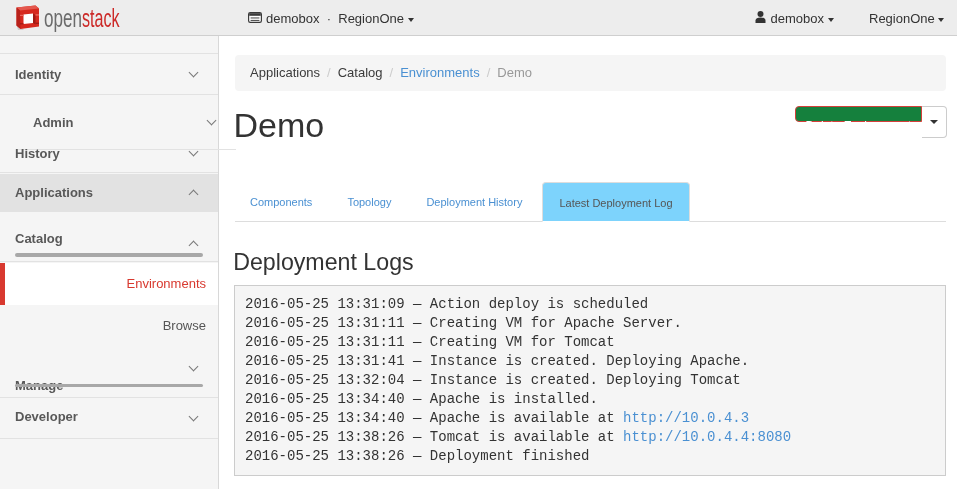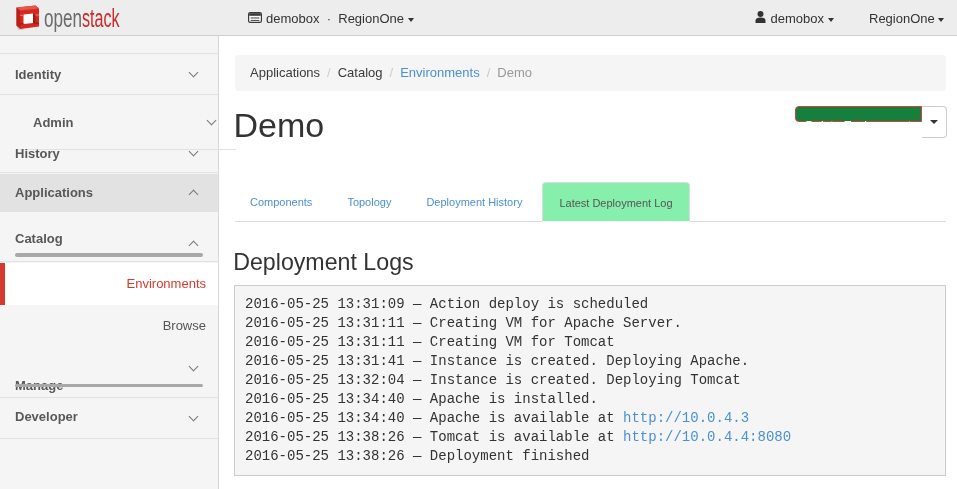--- a/index.html
+++ b/index.html
@@ -32,21 +32,21 @@
 #breadcrumb .active { color:#999; }
 #h1demo { position:absolute; left:233.5px; top:106.5px; font-size:34px; line-height:36px; color:#333; font-weight:normal; }
 #btngroup { position:absolute; right:10px; top:106px; height:32px; }
 #btn-del { float:left; height:16px; background:#15803d; border:1px solid #d43f3a; border-radius:4px 0 0 4px; color:#fff; font-size:12px; line-height:30px; padding:4px 10px; }
 #btn-caret { float:left; height:32px; width:25px; background:#fff; border:1px solid #ccc; border-left:none; border-radius:0 4px 4px 0; position:relative; }
 #btn-caret .caret { position:absolute; left:50%; top:50%; margin-left:-4px; margin-top:-2px; border-left-width:4px; border-right-width:4px; }
 
 
 #tabs { position:absolute; left:235px; top:182px; width:711px; height:40px; border-bottom:1px solid #ddd; font-size:11px; }
 #tabs .tab { float:left; padding:10px 15px; line-height:20px; color:#4a90d2; margin-right:5px; }
-#tabs .tab.active { background:#86efac; border:1px solid #ddd; border-bottom:1px solid #fff; border-radius:4px 4px 0 0; color:#555; height:40px; margin-bottom:-1px; padding:10px 16px; }
+#tabs .tab.active { background:#7dd3fc; border:1px solid #ddd; border-bottom:1px solid #fff; border-radius:4px 4px 0 0; color:#555; height:40px; margin-bottom:-1px; padding:10px 16px; }
 #h3logs { position:absolute; left:233.2px; top:244px; font-size:23.2px; line-height:36px; color:#333; font-weight:normal; }
 #logbox { position:absolute; left:234px; top:285px; width:712px; height:191px; background:#f5f5f5; border:1px solid #ccc; border-radius:0; padding:9px 10px; font-family:"Liberation Mono", monospace; font-size:14px; line-height:19px; color:#333; white-space:pre; }
 #logbox a { color:#4a90d2; text-decoration:none;margin-top:23px; }
 </style>
 </head>
 <body>
 
 <div id="navbar">
   <svg id="logo" width="26" height="27" viewBox="0 0 26 27">
     <polygon points="1,20 6,23 9,26 3,26" fill="#cfcfcf"></polygon>

